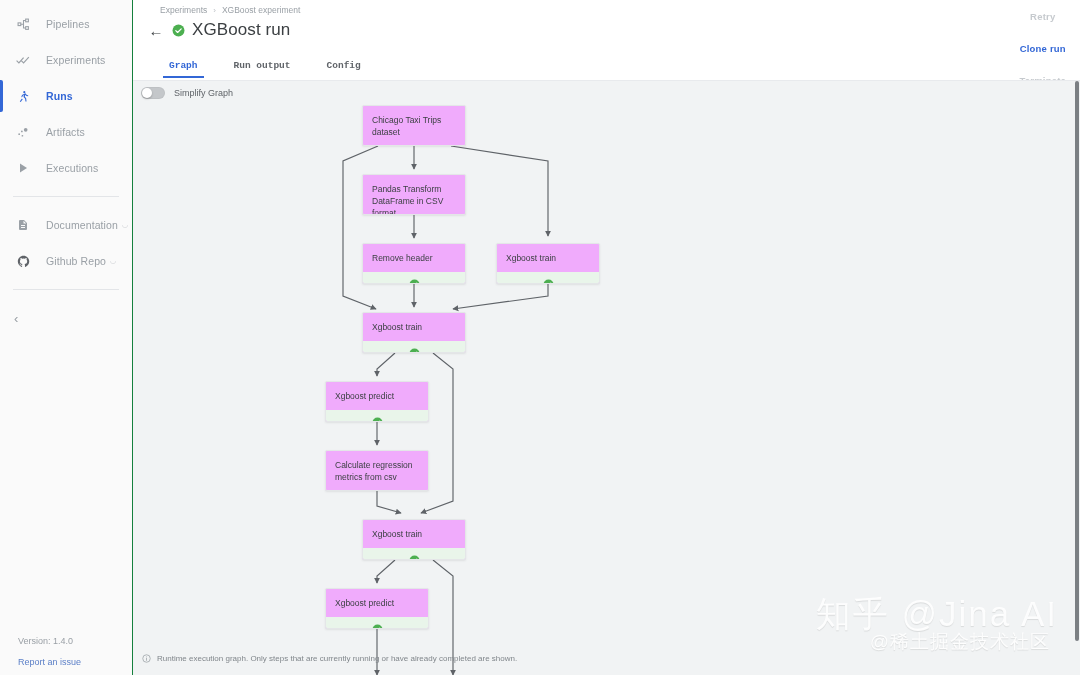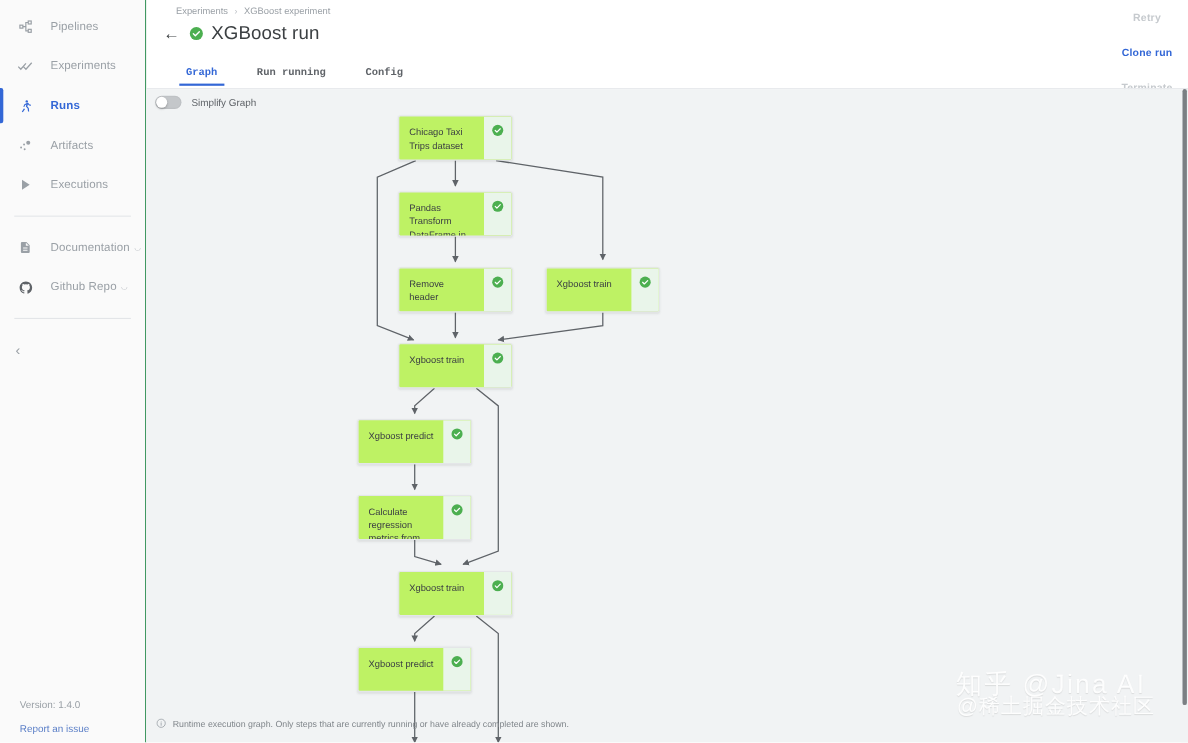--- a/index.html
+++ b/index.html
@@ -145,26 +145,27 @@
     background: #ffffff;
     box-shadow: 0 1px 2px rgba(0,0,0,.25);
   }
   .toggle-label { font-size: 9px; color: #5f6368; }
 
   .graph-area { position: absolute; left: 0; top: 0; width: 945px; height: 594px; }
   .edges { position: absolute; left: 0; top: 0; width: 945px; height: 594px; }
 
   .node {
     position: absolute;
-    background: #bef264;
+    background: #f0abfc;
     border: 1px solid #e4e6e8;
     border-radius: 2px;
     box-shadow: 0 1px 2px rgba(60,64,67,.10);
     display: flex;
     overflow: hidden;
+    flex-direction: column;
   }
   .node .body {
     flex: 1 1 auto;
     padding: 8px 8px 8px 9px;
     font-size: 8.5px;
     line-height: 1.42;
     color: #3c4043;
   }
   .node .strip {
     flex: 0 0 25px;
@@ -191,22 +192,22 @@
     position: absolute; right: 1px; top: 81px;
     width: 4px; height: 560px;
     background: #7b7f83;
     border-radius: 2px;
     cursor: pointer;
   }
 
   
   .wm { position: absolute; pointer-events: none; white-space: nowrap; }
   .wm1 {
-    right: 38px; bottom: 37px;
-    font-size: 24px; color: rgba(255,255,255,.92);
+    right: 22px; bottom: 37px;
+    font-size: 35px; color: rgba(255,255,255,.92);
     text-shadow: 0 1px 1px rgba(0,0,0,.10);
     letter-spacing: 2px;
   }
   .wm2 {
     right: 30px; bottom: 20px;
     font-size: 19px; color: rgba(255,255,255,.92);
     text-shadow: 0 1px 1px rgba(0,0,0,.10);
     letter-spacing: 1px;
   }
 </style>
@@ -328,21 +329,21 @@
 
     <div class="actions">
       <span class="action disabled">Retry</span>
       <span class="action enabled">Clone run</span>
       <span class="action disabled">Terminate</span>
       <span class="action enabled">Archive</span>
     </div>
 
     <div class="tabs">
       <div class="tab active">Graph</div>
-      <div class="tab">Run running</div>
+      <div class="tab">Run output</div>
       <div class="tab">Config</div>
     </div>
     <div class="tabs-rule"></div>
 
     <div class="canvas">
 
       <div class="toggle-row">
         <div class="switch">
           <div class="knob"></div>
         </div>

